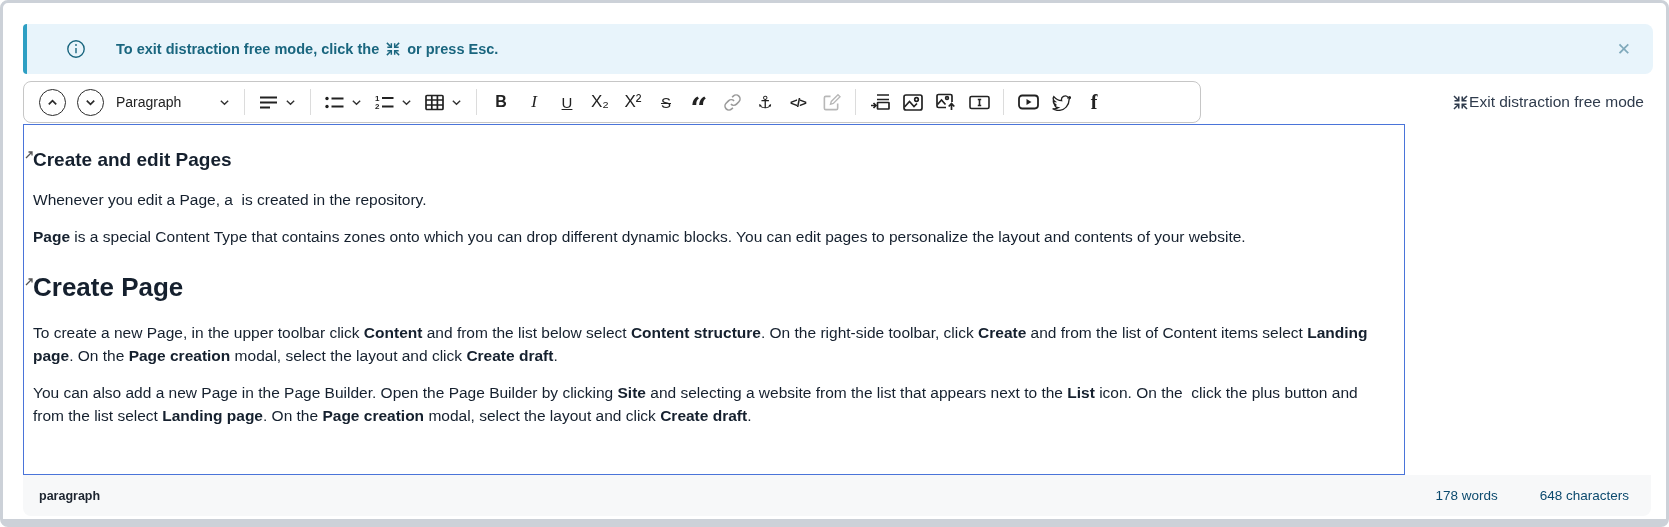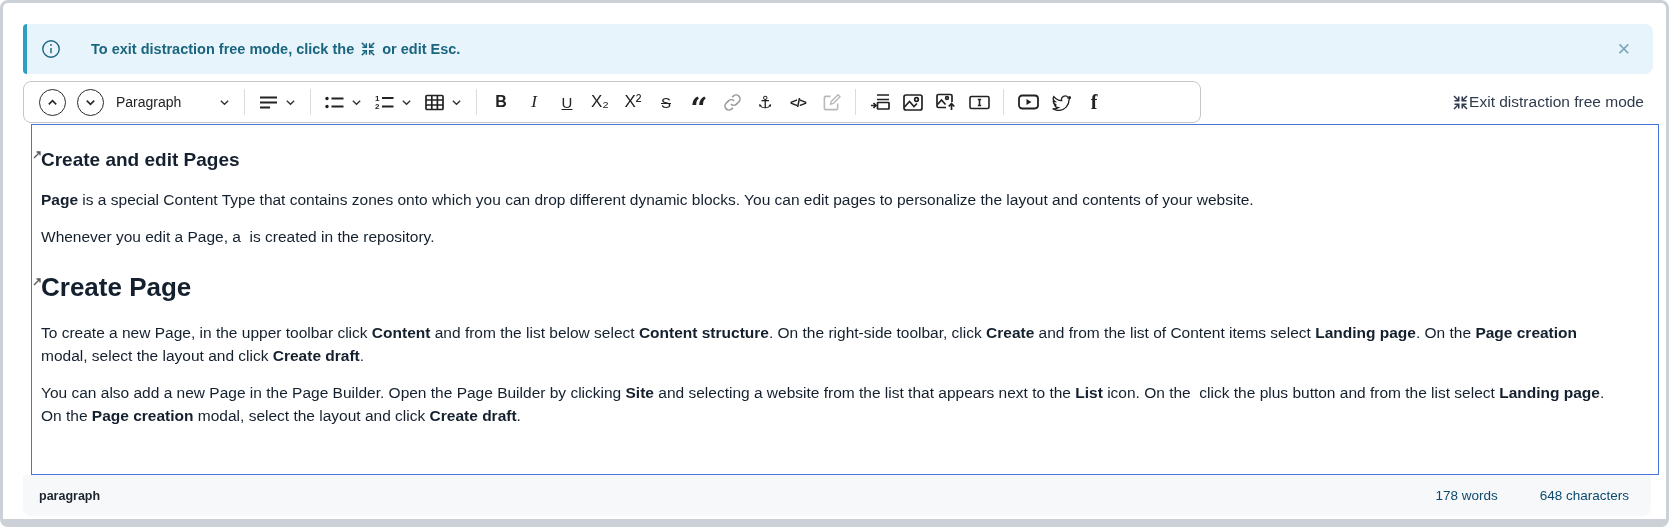--- a/index.html
+++ b/index.html
@@ -7,21 +7,21 @@
   body { font-family:"Liberation Sans","DejaVu Sans",sans-serif; background:#fff; }
   .frame {
     position:relative; width:1669px; height:527px; background:#fff;
     border:3px solid #ccd1d8; border-bottom:8px solid #ccd1d8; border-radius:8px;
     overflow:hidden;
   }
   
   .banner {
     position:absolute; top:21px; left:20px; width:1630px; height:50px;
     background:#e8f4fb; border-left:4px solid #2e9fc3; border-radius:4px 8px 8px 4px;
-    display:flex; align-items:center; padding:0 14px; color:#1a667f;
+    display:flex; align-items:center; padding:0 39px; color:#1a667f;
   }
   .banner .info-ic { width:20px; height:20px; flex:0 0 auto; }
   .banner .msg { margin-left:30px; font-size:14.5px; font-weight:700; display:flex; align-items:center; gap:6px; }
   .banner .inline-compress { width:16px; height:16px; }
   .banner .close {
     position:absolute; right:22px; top:50%; transform:translateY(-50%);
     font-size:17px; color:#7fa9bb; cursor:pointer; line-height:1;
   }
   
   .toolbar {
@@ -51,25 +51,24 @@
     display:flex; align-items:center; justify-content:center; margin:0 5px; cursor:pointer;
   }
   
   .exit-ctl {
     position:absolute; top:78px; right:22px; height:42px;
     display:flex; align-items:center; color:#2f3b4c; font-size:15.5px; cursor:pointer;
   }
   .exit-ctl .compress { width:17px; height:17px; color:#2f3b4c; }
   
   .editor {
-    position:absolute; top:121px; left:20px; width:1628px; height:351px;
+    position:absolute; top:121px; left:20px; width:1382px; height:351px;
     background:#fff; border:1px solid #4a74d9;
     padding:13px 36px 0 9px; color:#15202e; font-size:15.5px; line-height:1.45;
     overflow:hidden;
-    margin-left:8px;
   }
   .editor h3 { font-size:19px; font-weight:700; margin:8px 0 0 0; position:relative; padding-left:0; }
   .editor h2 { font-size:26px; font-weight:700; margin:21px 0 0 0; position:relative; }
   .editor p  { margin-top:15px; white-space:pre-wrap; }
   .blk-marker { position:absolute; left:-8px; top:5px; width:8px; height:8px; color:#555; }
   h2 .blk-marker { top:9px; }
   .caret { display:inline-block; width:1.5px; height:19px; background:#2b3440; vertical-align:-4px; margin-right:1px; }
   
   .statusbar {
     position:absolute; top:472px; left:20px; width:1628px; height:41px;
@@ -96,21 +95,21 @@
       <svg class="inline-compress" viewBox="0 0 24 24" fill="none" stroke="#1a667f" stroke-width="2.2">
         <path d="M9.5 3.5v6h-6"></path>
           <path d="M2.8 2.8l6.7 6.7"></path>
         <path d="M14.5 3.5v6h6"></path>
           <path d="M21.2 2.8l-6.7 6.7"></path>
         <path d="M9.5 20.5v-6h-6"></path>
           <path d="M2.8 21.2l6.7-6.7"></path>
         <path d="M14.5 20.5v-6h6"></path>
           <path d="M21.2 21.2l-6.7-6.7"></path>
       </svg>
-      <span>or edit Esc.</span>
+      <span>or press Esc.</span>
     </span>
     <span class="close">✕</span>
   </div>
 
   <div class="toolbar">
     <span class="circle-btn">
       <svg width="13" height="13" viewBox="0 0 14 14" fill="none" stroke="#2b2b2b" stroke-width="1.8">
           <path d="M3 9l4-4 4 4"></path>
         </svg>
     </span>
@@ -260,22 +259,22 @@
     <span>Exit distraction free mode</span>
   </div>
 
   <div class="editor">
     <h3>
       <svg class="blk-marker" viewBox="0 0 8 8" fill="none" stroke="currentColor" stroke-width="1.3">
           <path d="M1 7L7 1M3.5 1H7v3.5"></path>
         </svg>
       <span>Create and edit Pages</span>
     </h3>
+    <p><span>Whenever you edit a Page, a  is created in the repository.</span></p>
     <p><strong>Page</strong><span> is a special Content Type that contains zones onto which you can drop different dynamic blocks. You can edit pages to personalize the layout and contents of your website.</span></p>
-    <p><span>Whenever you edit a Page, a  is created in the repository.</span></p>
     <h2>
       <svg class="blk-marker" viewBox="0 0 8 8" fill="none" stroke="currentColor" stroke-width="1.3">
           <path d="M1 7L7 1M3.5 1H7v3.5"></path>
         </svg>
       <span>Create Page</span>
     </h2>
     <p><span>To create a new Page, in the upper toolbar click </span><strong>Content</strong><span> and from the list below select </span><strong>Content structure</strong><span>. On the right-side toolbar, click </span><strong>Create</strong><span> and from the list of Content items select </span><strong>Landing page</strong><span>. On the </span><strong>Page creation</strong><span> modal, select the layout and click </span><strong>Create draft</strong><span>.</span></p>
     <p><span>You can also add a new Page in the Page Builder. Open the Page Builder by clicking </span><strong>Site</strong><span> and selecting a website from the list that appears next to the </span><strong>List</strong><span> icon. On the  click the plus button and from the list select </span><strong>Landing page</strong><span>. On the </span><strong>Page creation</strong><span> modal, select the layout and click </span><strong>Create draft</strong><span>.</span></p>
   </div>
 

